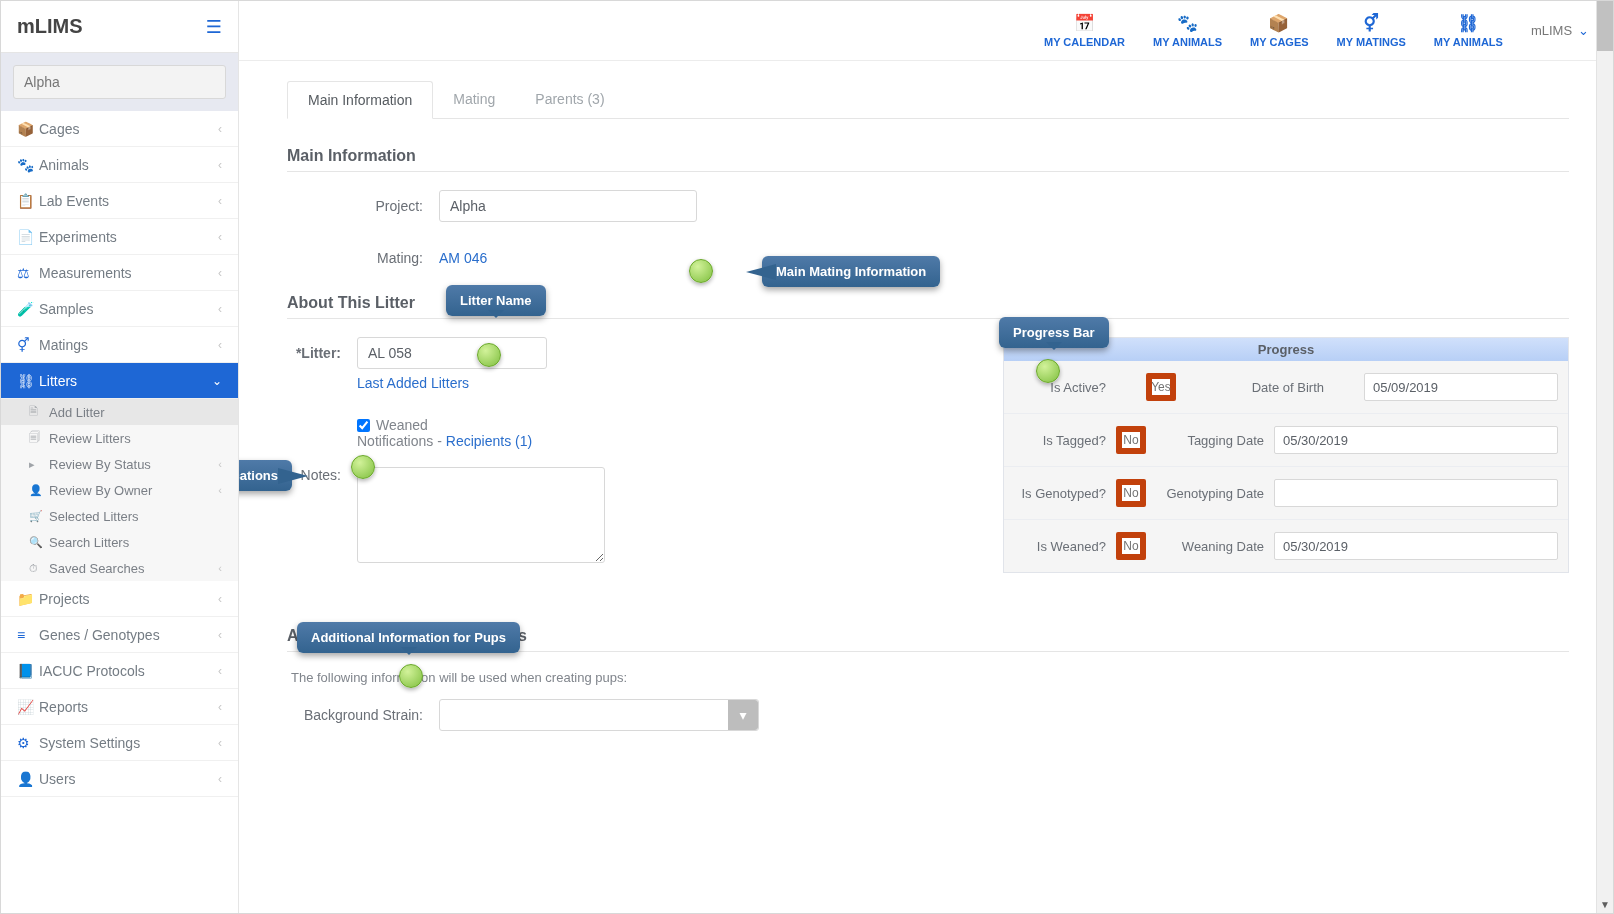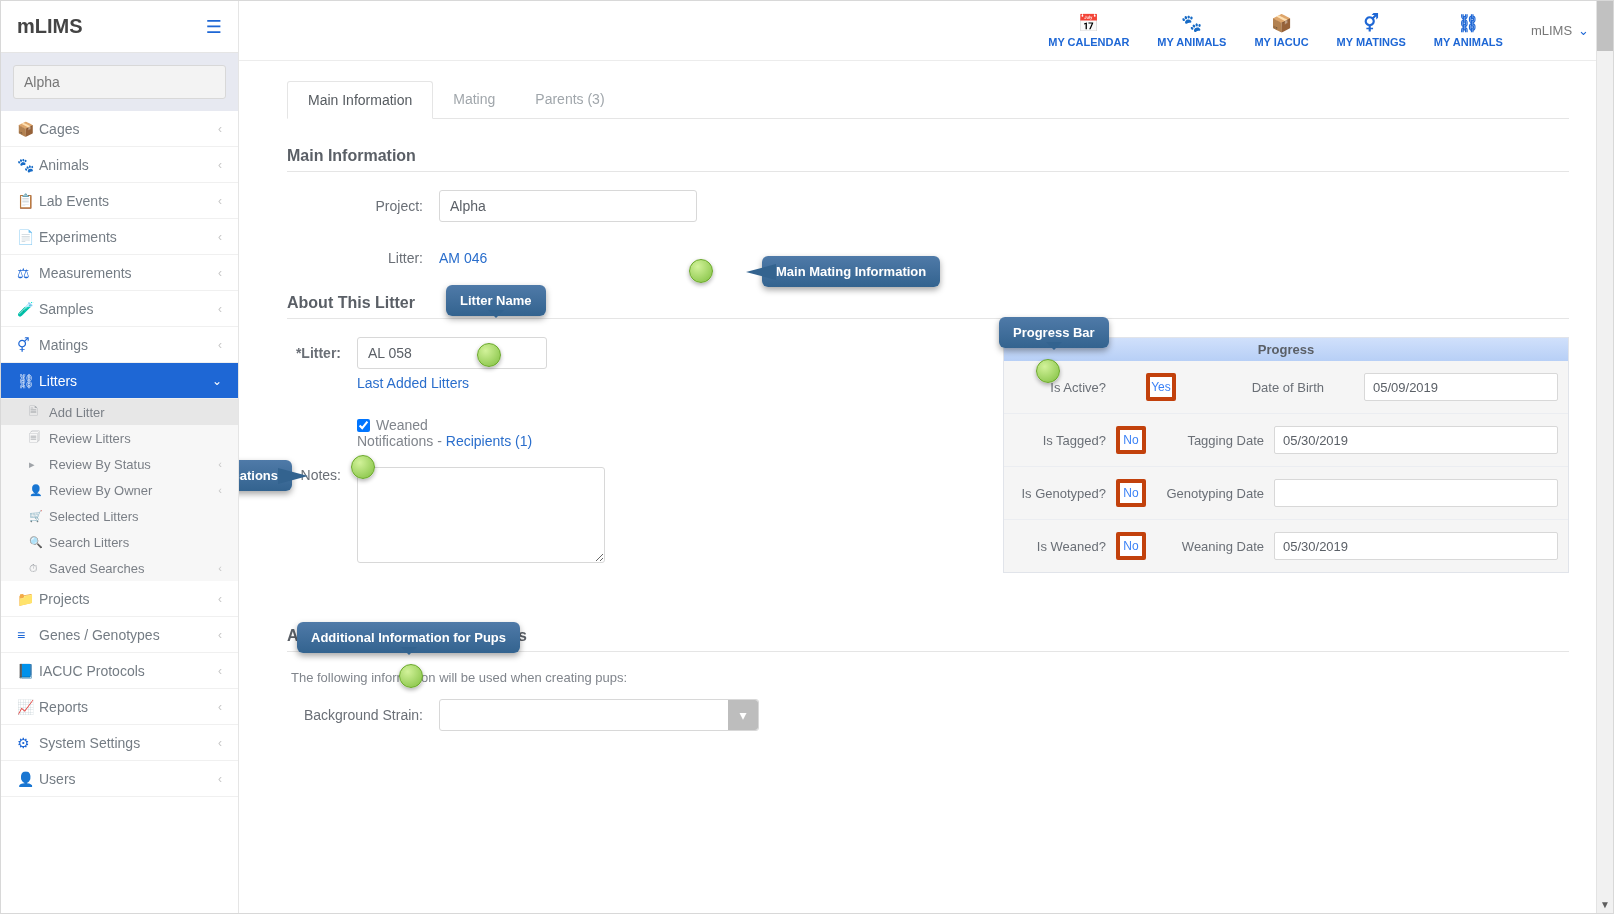--- a/index.html
+++ b/index.html
@@ -56,21 +56,21 @@
   .select::after { content: "▾"; position: absolute; right: 0; top: 0; width: 30px; height: 100%; background: #bdbdbd; color: #fff; display: flex; align-items: center; justify-content: center; border-radius: 0 3px 3px 0; }
 
   
   .two-col { display: flex; gap: 30px; align-items: flex-start; }
   .left-col { flex: 0 0 360px; }
   .progress-panel { flex: 0 0 432px; margin-left: auto; border: 1px solid #e1e4ea; background: #f5f5f5; }
   .progress-head { background: linear-gradient(#d0e0fb, #b7cff6); text-align: center; padding: 4px 0; font-weight: 700; color: #5a5f66; font-size: 13px; }
   .p-row { display: flex; align-items: center; padding: 12px 10px; border-top: 1px solid #ebedf1; gap: 10px; }
   .p-row:first-of-type { border-top: none; gap: 40px; }
   .p-q { width: 92px; text-align: right; font-size: 13px; color: #6a6f76; }
-  .p-badge { width: 30px; height: 28px; border: 4px solid #c2410c; background: #fff; display: flex; align-items: center; justify-content: center; font-size: 12px; color: #3b82f6; border-radius: 2px; }
+  .p-badge { width: 30px; height: 28px; border: 6px solid #c2410c; background: #fff; display: flex; align-items: center; justify-content: center; font-size: 12px; color: #737373; border-radius: 2px; }
   .p-date-label { width: 108px; text-align: right; font-size: 13px; color: #6a6f76; }
   .p-date-input { flex: 1; height: 28px; border: 1px solid #d8d8d8; background: #fff; padding: 0 8px; font-size: 13px; color: #5b6067; border-radius: 2px; }
 
   
   .callout { position: absolute; background: linear-gradient(#4f7aa8, #33638f); color: #fff; padding: 8px 14px; border-radius: 6px; font-weight: 600; font-size: 13px; box-shadow: 0 3px 6px rgba(0,0,0,0.35); white-space: nowrap; z-index: 20; text-align: center; }
   .callout.arrow-down::after { content: ""; position: absolute; left: 50%; bottom: -10px; transform: translateX(-50%); border: 8px solid transparent; border-top-color: #33638f; }
   .callout.arrow-right::after { content: ""; position: absolute; right: -24px; top: 50%; transform: translateY(-50%); border: 8px solid transparent; border-left: 30px solid #33638f; }
   .callout.arrow-left::after { content: ""; position: absolute; left: -24px; top: 50%; transform: translateY(-50%); border: 8px solid transparent; border-right: 30px solid #33638f; }
   .dot { position: absolute; width: 24px; height: 24px; border-radius: 50%; background: radial-gradient(circle at 35% 30%, #d2f29a, #7fbf3f); border: 1px solid #6aa82a; box-shadow: 0 2px 4px rgba(0,0,0,0.3); z-index: 19; }
 
@@ -206,21 +206,21 @@
           <div class="top-item">
             <span class="ticon">📅</span>
             <span>MY CALENDAR</span>
           </div>
           <div class="top-item">
             <span class="ticon">🐾</span>
             <span>MY ANIMALS</span>
           </div>
           <div class="top-item">
             <span class="ticon">📦</span>
-            <span>MY IACUC</span>
+            <span>MY CAGES</span>
           </div>
           <div class="top-item">
             <span class="ticon">⚥</span>
             <span>MY MATINGS</span>
           </div>
           <div class="top-item">
             <span class="ticon">⛓</span>
             <span>MY ANIMALS</span>
           </div>
         </div>
@@ -239,21 +239,21 @@
 
       <div class="section-title">Main Information</div>
       <div class="hr"></div>
 
       <div class="form-row">
         <div class="form-label">Project:</div>
         <input class="text-input" value="Alpha" style="">
       </div>
 
       <div class="form-row" style="margin-top:28px; margin-bottom:28px;">
-        <div class="form-label">Litter:</div>
+        <div class="form-label">Mating:</div>
         <span class="link">AM 046</span>
       </div>
 
       <div class="section-title">About This Litter</div>
       <div class="hr"></div>
 
       <div class="two-col">
         <div class="left-col">
           <div class="form-row" style="margin-left:-82px;">
             <div class="form-label" style="font-weight:700;">*Litter:</div>

